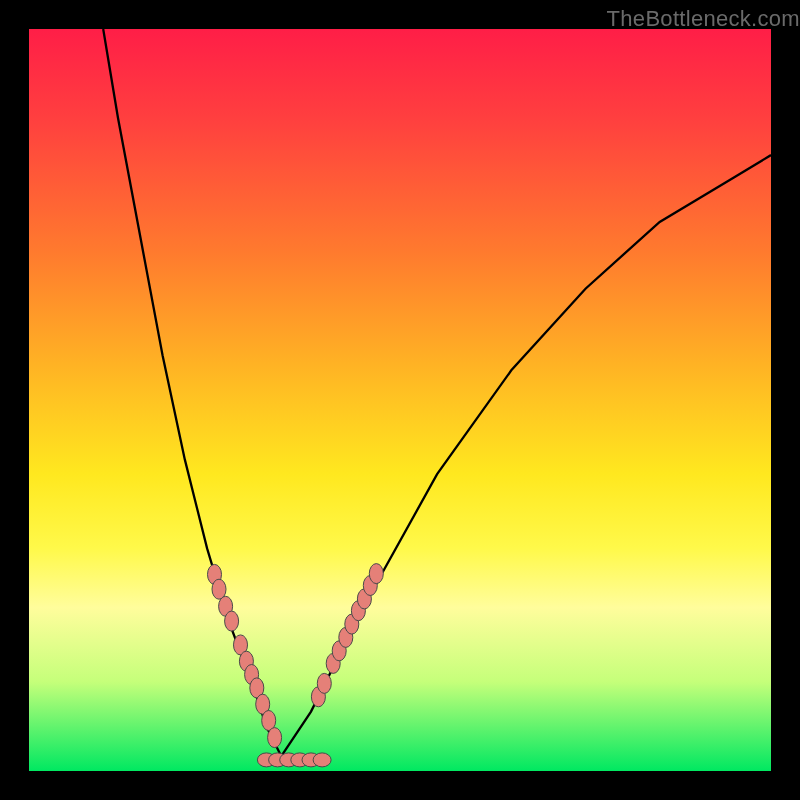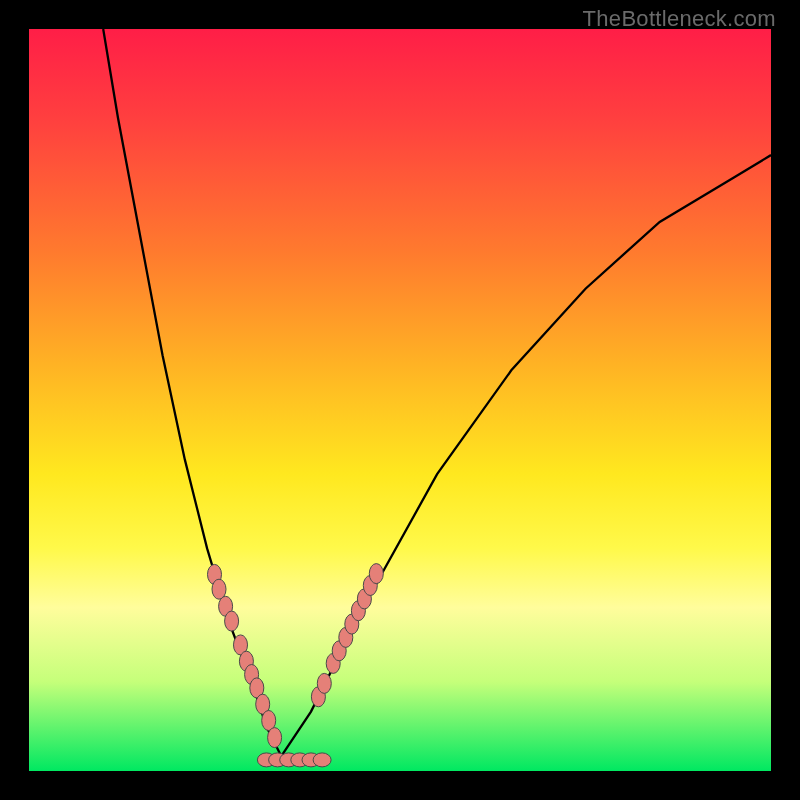--- a/index.html
+++ b/index.html
@@ -25,21 +25,21 @@
       #ffe81f 60%,
       #fff94a 70%,
       #fffd9c 78%,
       #c5ff7a 88%,
       #00e861 100%
     );
   }
   .watermark {
     position: absolute;
     top: 6px;
-    right: 24px;
+    right: 0;
     color: #6a6a6a;
     font-size: 22px;
     letter-spacing: 0.3px;
     font-weight: 500;
     user-select: none;
   }
   svg.curves {
     position: absolute;
     left: 0;
     top: 0;

